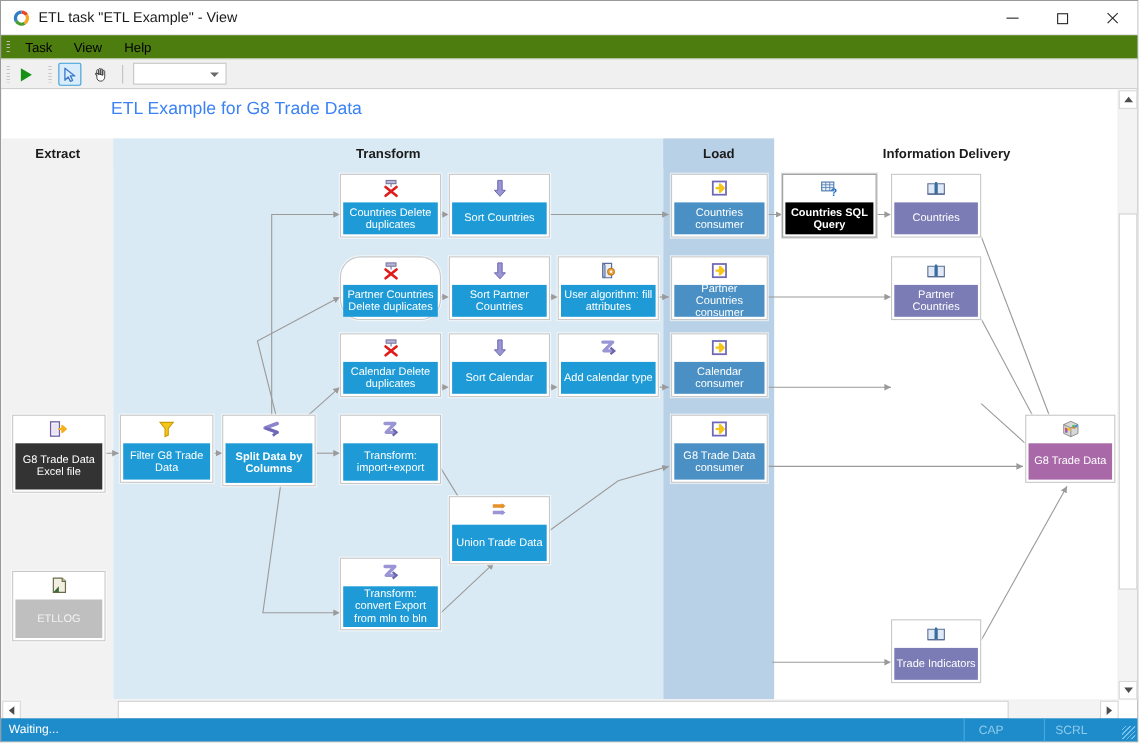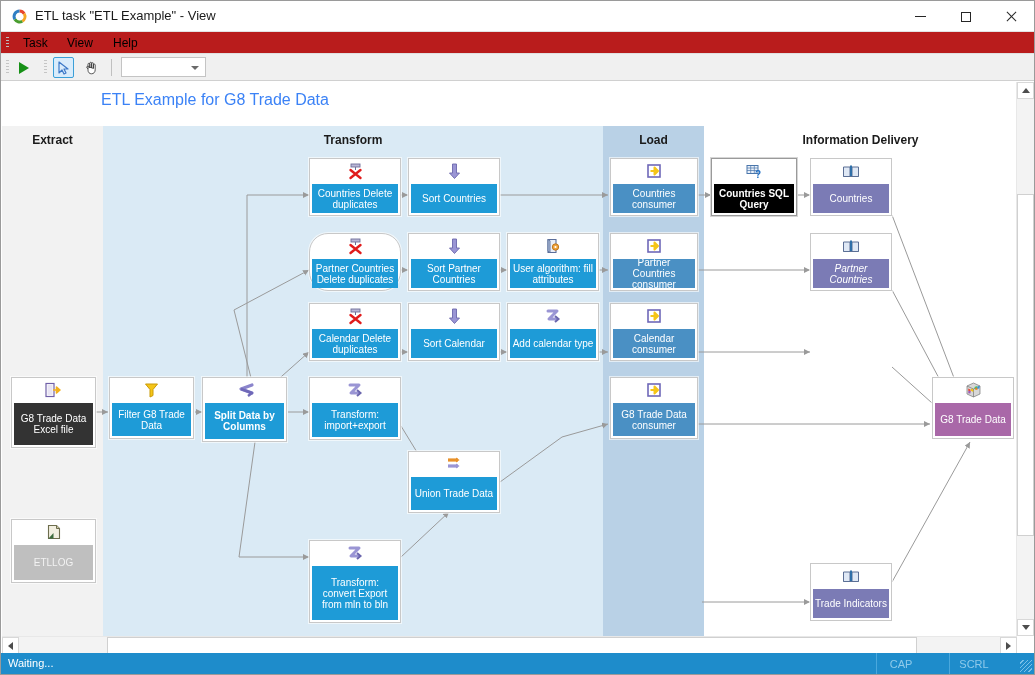--- a/index.html
+++ b/index.html
@@ -15,21 +15,21 @@
   .wbtn{position:absolute;top:0;width:45px;height:31px;display:flex;align-items:center;justify-content:center;
         font-size:13px;color:#262626;}
   .wbtn.min{right:91px;} .wbtn.max{right:46px;} .wbtn.close{right:1px;}
   .gl-min{width:11px;height:1px;background:#262626;}
   .gl-max{width:10px;height:10px;border:1px solid #262626;box-sizing:border-box;}
   .gl-close{position:relative;width:12px;height:12px;}
   .gl-close:before,.gl-close:after{content:"";position:absolute;left:0;top:5px;width:13px;height:1px;background:#262626;}
   .gl-close:before{transform:rotate(45deg);} .gl-close:after{transform:rotate(-45deg);}
 
   
-  .menubar{position:absolute;left:0;top:31px;width:100%;height:22px;background:#b91c1c;
+  .menubar{position:absolute;left:0;top:31px;width:100%;height:22px;background:#4d7c0f;
            border-bottom:1px solid #e0e0e0;box-sizing:border-box;}
   .menu-grip{position:absolute;left:5px;top:5px;width:3px;height:12px;
              background:repeating-linear-gradient(to bottom,#bdbdbd 0 1px,transparent 1px 3px);}
   .mitem{position:absolute;top:3px;font-size:12px;color:#000;padding:1px 8px;}
 
   
   .toolbar{position:absolute;left:0;top:53px;width:100%;height:27px;background:#f0f0f0;
            border-bottom:1px solid #d0d0d0;box-sizing:border-box;}
   .tgrip{position:absolute;top:6px;width:3px;height:15px;
          background:repeating-linear-gradient(to bottom,#c5c5c5 0 1px,transparent 1px 3px);}
@@ -343,21 +343,21 @@
       <div class="node" style="left:307px;top:295px;width:92px;height:63px;">
         <span class="ico">
           <svg width="18" height="16" viewBox="0 0 18 16">
             <path d="M4 3 h9 l-8 8 h8" fill="none" stroke="#9a95d4" stroke-width="3" stroke-linejoin="round" stroke-linecap="round"></path>
             <path d="M11 8 l3.5 3 -3.5 3" fill="none" stroke="#6b66ad" stroke-width="2"></path>
           </svg>
         </span>
         <span class="lbl blue">Transform: import+export</span>
       </div>
 
-      <div class="node" style="left:307px;top:458px;width:92px;height:83px;">
+      <div class="node" style="left:307px;top:425px;width:92px;height:66px;">
         <span class="ico">
           <svg width="18" height="16" viewBox="0 0 18 16">
             <path d="M4 3 h9 l-8 8 h8" fill="none" stroke="#9a95d4" stroke-width="3" stroke-linejoin="round" stroke-linecap="round"></path>
             <path d="M11 8 l3.5 3 -3.5 3" fill="none" stroke="#6b66ad" stroke-width="2"></path>
           </svg>
         </span>
         <span class="lbl blue">Transform: convert Export from mln to bln</span>
       </div>
 
       <div class="node" style="left:406px;top:369px;width:92px;height:62px;">
@@ -428,21 +428,21 @@
           <svg width="18" height="15" viewBox="0 0 18 15">
             <path d="M1.5 3 h6.5 v9.5 h-6.5 z" fill="#dfe8f5" stroke="#5b6f95" stroke-width="1"></path>
             <path d="M16.5 3 h-6.5 v9.5 h6.5 z" fill="#dfe8f5" stroke="#5b6f95" stroke-width="1"></path>
             <rect x="8" y="1.5" width="2" height="11.5" fill="#2f6fa8"></rect>
             <path d="M1.5 12.5 h15" stroke="#5b6f95" stroke-width="1"></path>
           </svg>
         </span>
         <span class="lbl purple">Countries</span>
       </div>
 
-      <div class="node" style="left:808px;top:151px;width:82px;height:58px;font-style:italic;">
+      <div class="node" style="left:808px;top:151px;width:82px;height:58px;">
         <span class="ico">
           <svg width="18" height="15" viewBox="0 0 18 15">
             <path d="M1.5 3 h6.5 v9.5 h-6.5 z" fill="#dfe8f5" stroke="#5b6f95" stroke-width="1"></path>
             <path d="M16.5 3 h-6.5 v9.5 h6.5 z" fill="#dfe8f5" stroke="#5b6f95" stroke-width="1"></path>
             <rect x="8" y="1.5" width="2" height="11.5" fill="#2f6fa8"></rect>
             <path d="M1.5 12.5 h15" stroke="#5b6f95" stroke-width="1"></path>
           </svg>
         </span>
         <span class="lbl purple">Partner Countries</span>
       </div>

